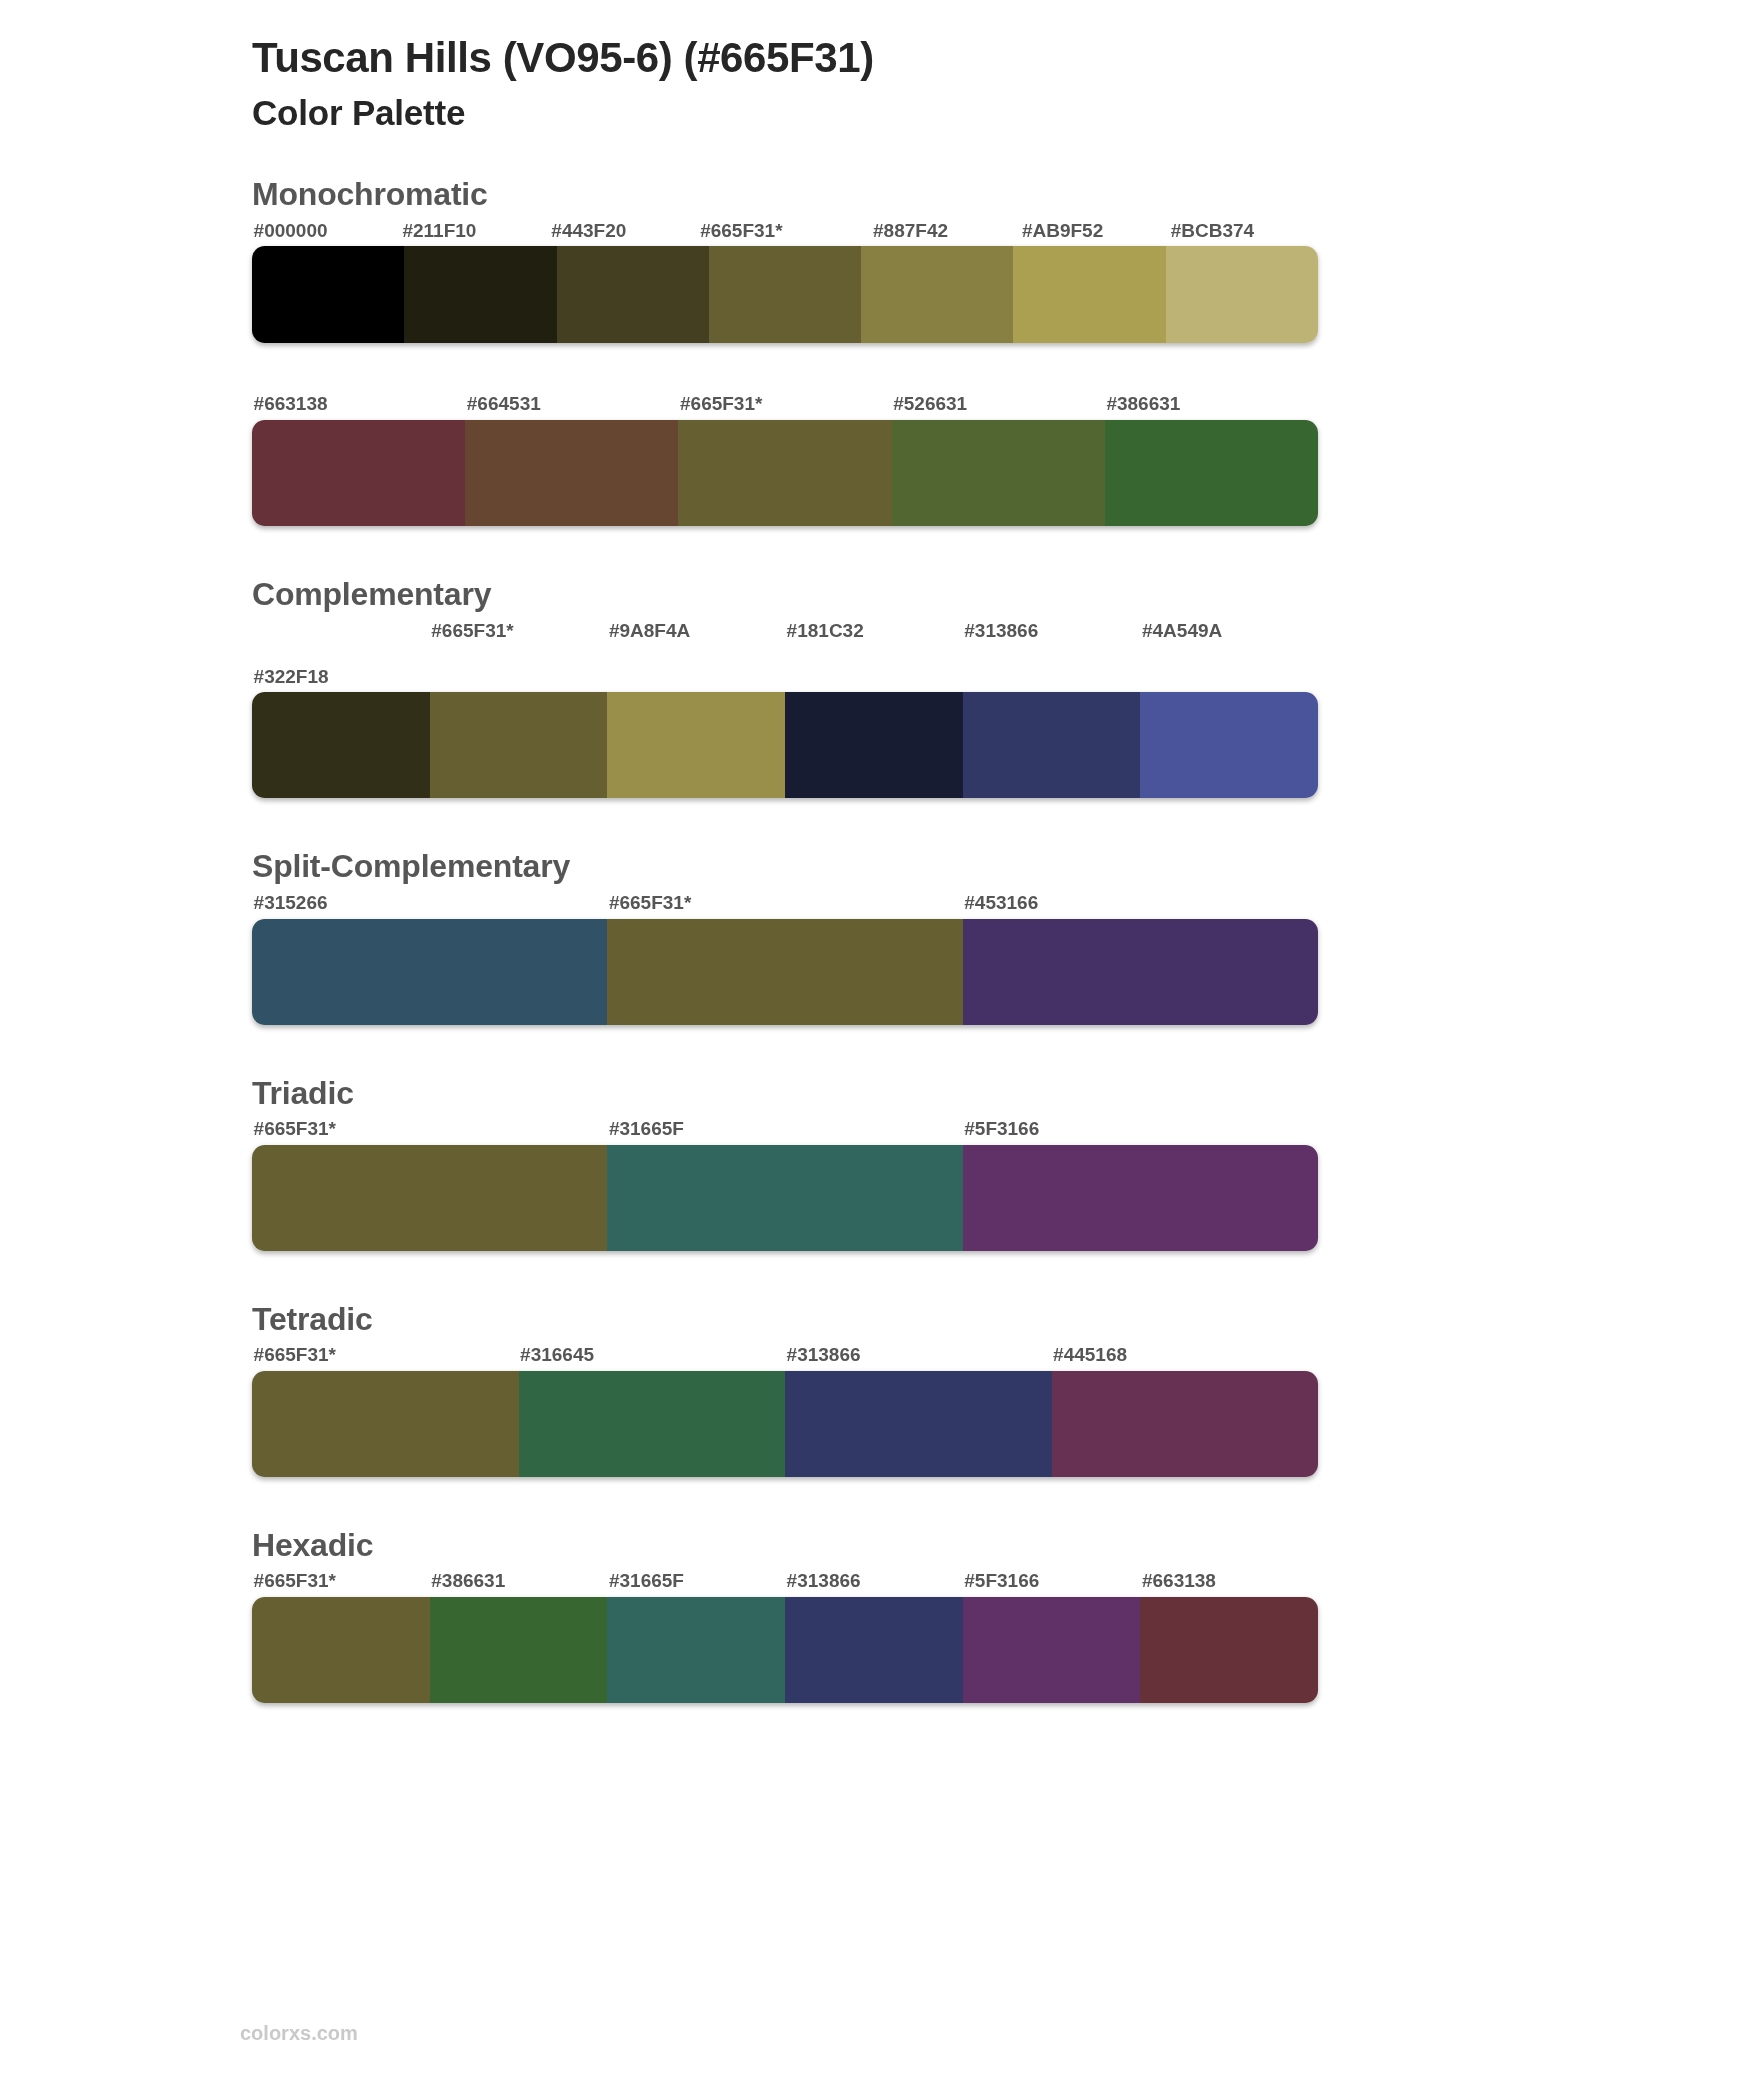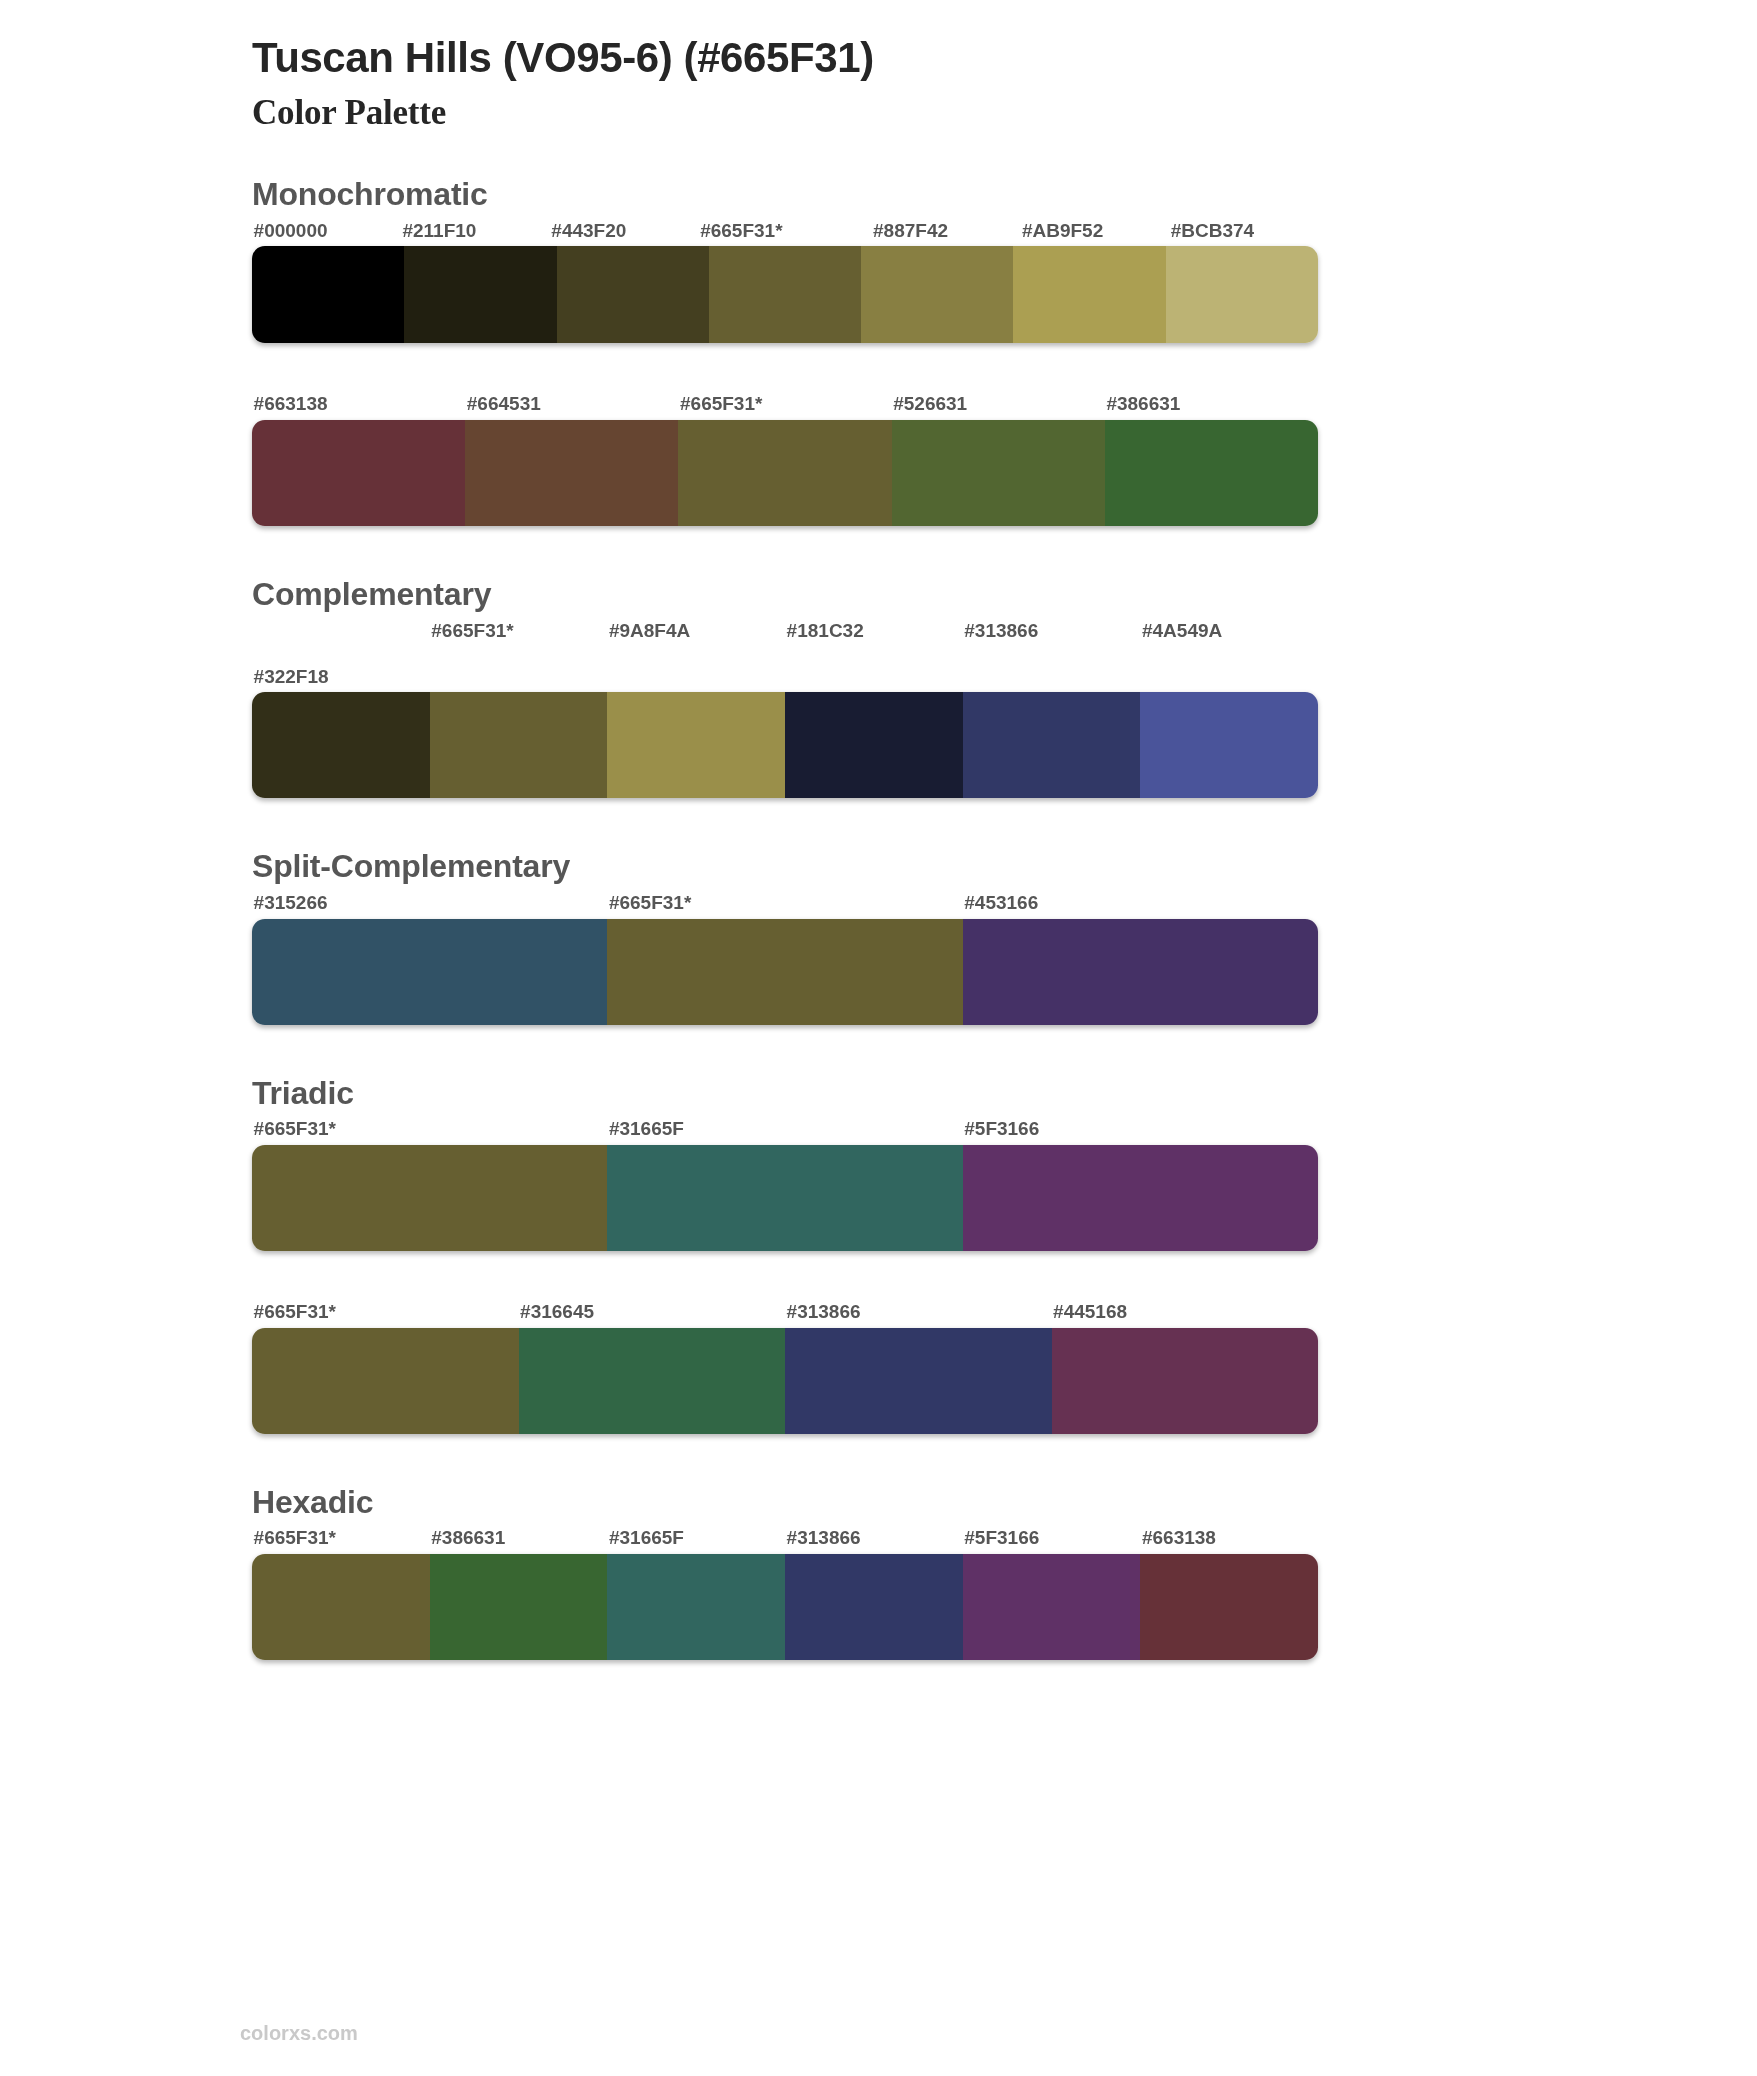--- a/index.html
+++ b/index.html
@@ -35,21 +35,20 @@
     padding: 0;
   }
   .page-subtitle {
     font-size: 35px;
     font-weight: bold;
     color: #262626;
     letter-spacing: -0.2px;
     line-height: 1.2;
     margin: 0;
     padding: 9.6px 0 0 0;
-    font-family: Liberation Serif, serif;
   }
   .sections {
     padding: 42px 0 0 240px;
   }
   .section {
     margin-bottom: 0;
   }
   .section-title {
     font-size: 32px;
     font-weight: bold;
@@ -207,20 +206,21 @@
           </div>
           <div class="bars">
             <div class="bar" title="#665F31*" style="flex: 1 1 0px; background: rgb(102, 95, 49);"></div>
             <div class="bar" title="#31665F" style="flex: 1 1 0px; background: rgb(49, 102, 95);"></div>
             <div class="bar" title="#5F3166" style="flex: 1 1 0px; background: rgb(95, 49, 102);"></div>
           </div>
         </div>
       </div>
       <div style="height: 50px;"></div>
       <div class="section h-tet">
+        <div class="section-title">Tetradic</div>
         <div class="swatch-row">
           <div class="labels">
             <div class="label" style="flex: 1 1 0px;">#665F31*</div>
             <div class="label" style="flex: 1 1 0px;">#316645</div>
             <div class="label" style="flex: 1 1 0px;">#313866</div>
             <div class="label" style="flex: 1 1 0px;">#445168</div>
           </div>
           <div class="bars">
             <div class="bar" title="#665F31*" style="flex: 1 1 0px; background: rgb(102, 95, 49);"></div>
             <div class="bar" title="#316645" style="flex: 1 1 0px; background: rgb(49, 102, 69);"></div>

